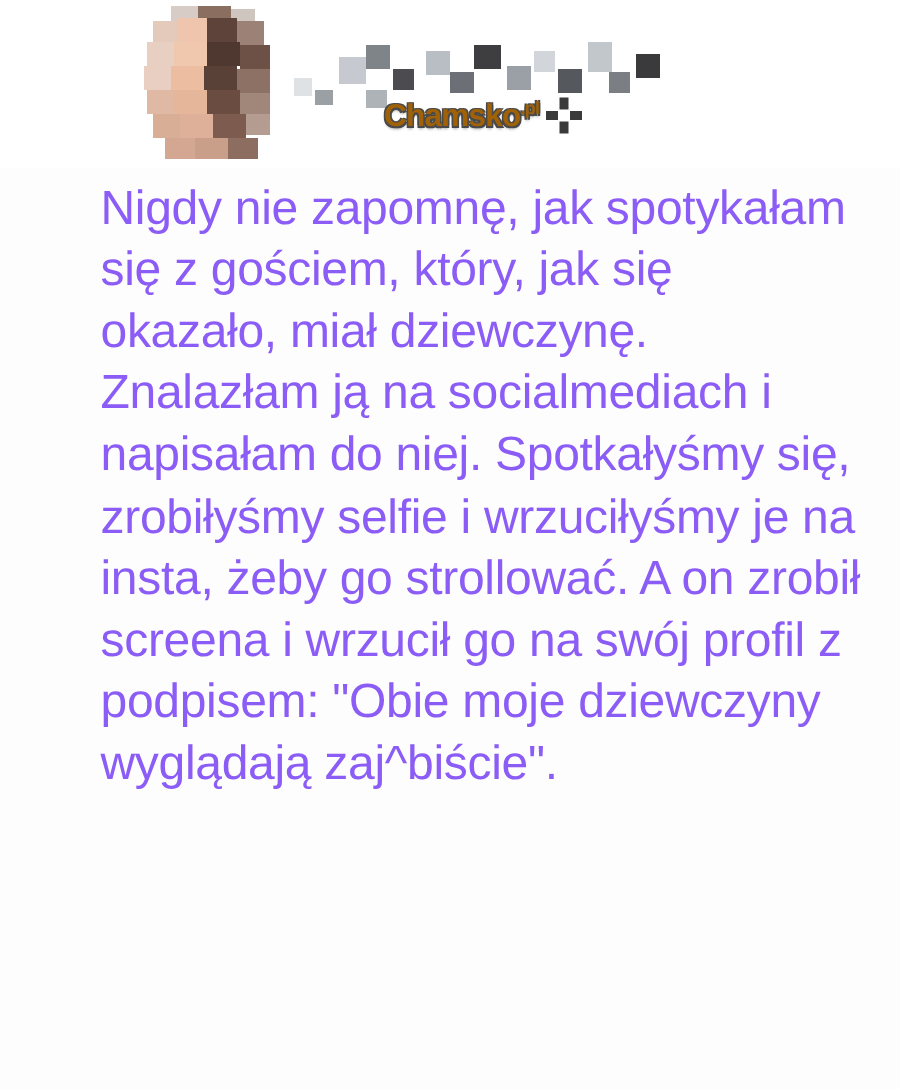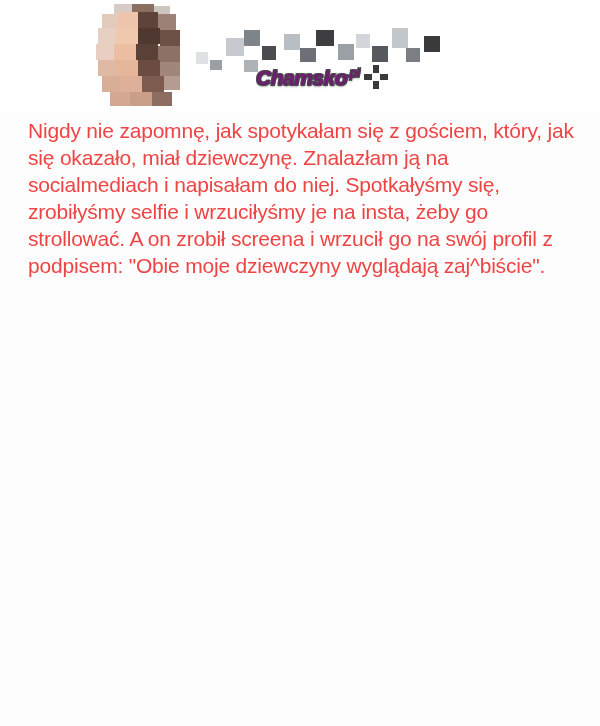--- a/index.html
+++ b/index.html
@@ -51,23 +51,22 @@
     position: absolute;
     left: 256px;
     top: 64px;
     display: flex;
     align-items: center;
     gap: 3px;
   }
   .wm-text {
     font-family: "Liberation Sans", sans-serif;
     font-weight: bold;
-    font-style: italic;
     font-size: 21px;
-    color: #701a75;
+    color: #a16207;
     letter-spacing: -0.5px;
     text-shadow:
       -1px -1px 0 #4a4a4a,
        1px -1px 0 #4a4a4a,
       -1px  1px 0 #4a4a4a,
        1px  1px 0 #4a4a4a,
        0    2px 2px rgba(0,0,0,0.35);
     line-height: 1;
   }
   .wm-suffix {
@@ -83,25 +82,25 @@
     position: absolute;
     background: #3a3a3a;
     display: block;
   }
   .wm-mark i.v { left: 10px; top: 1px; width: 6px; height: 24px; }
   .wm-mark i.h { left: 1px; top: 10px; width: 24px; height: 6px; }
   .wm-mark i.c { left: 9px; top: 9px; width: 8px; height: 8px; background: #ffffff; }
 
   
   .caption {
-    padding: 6px 26px 0 28px;
+    padding: 6px 26px 0 67px;
     font-family: "Liberation Sans", sans-serif;
-    font-size: 21px;
+    font-size: 32px;
     line-height: 1.285;
-    color: #ef4444;
+    color: #8b5cf6;
     letter-spacing: -0.2px;
     white-space: pre-wrap;
     word-break: normal;
   }
 </style>
 </head>
 <body>
 
 <div class="meme">
 

